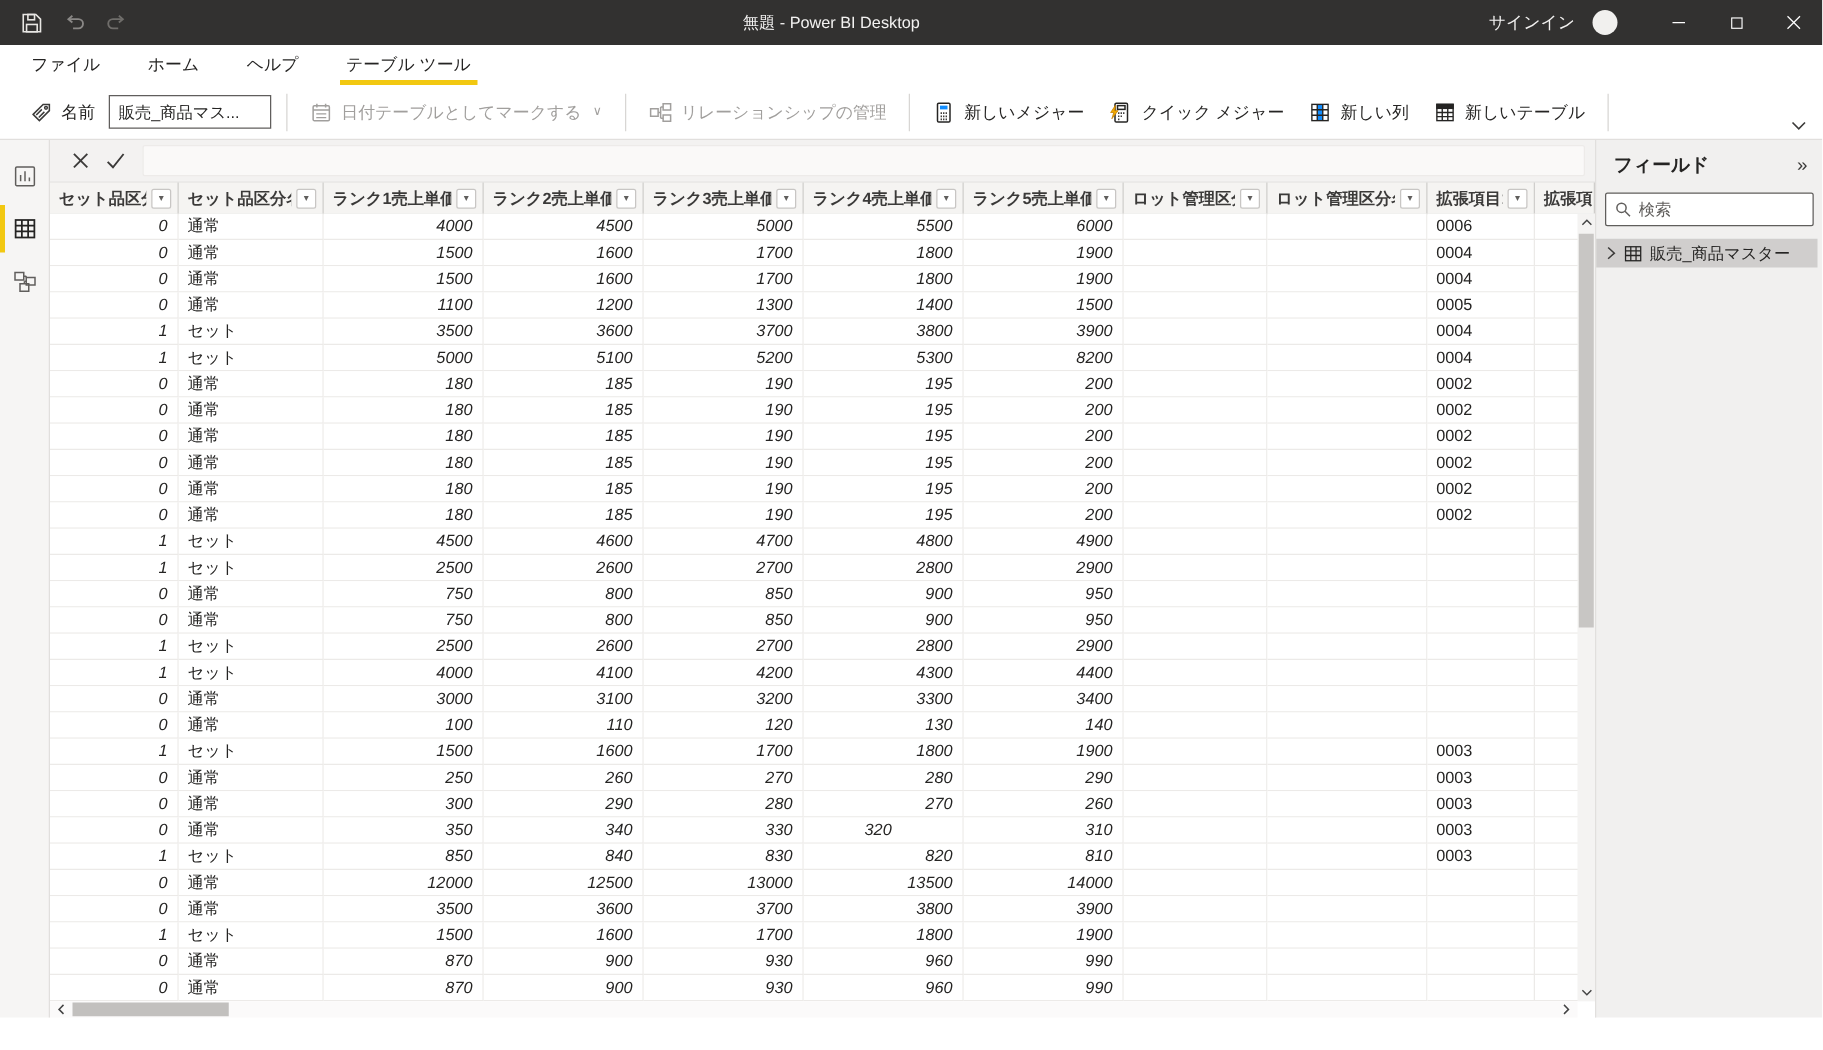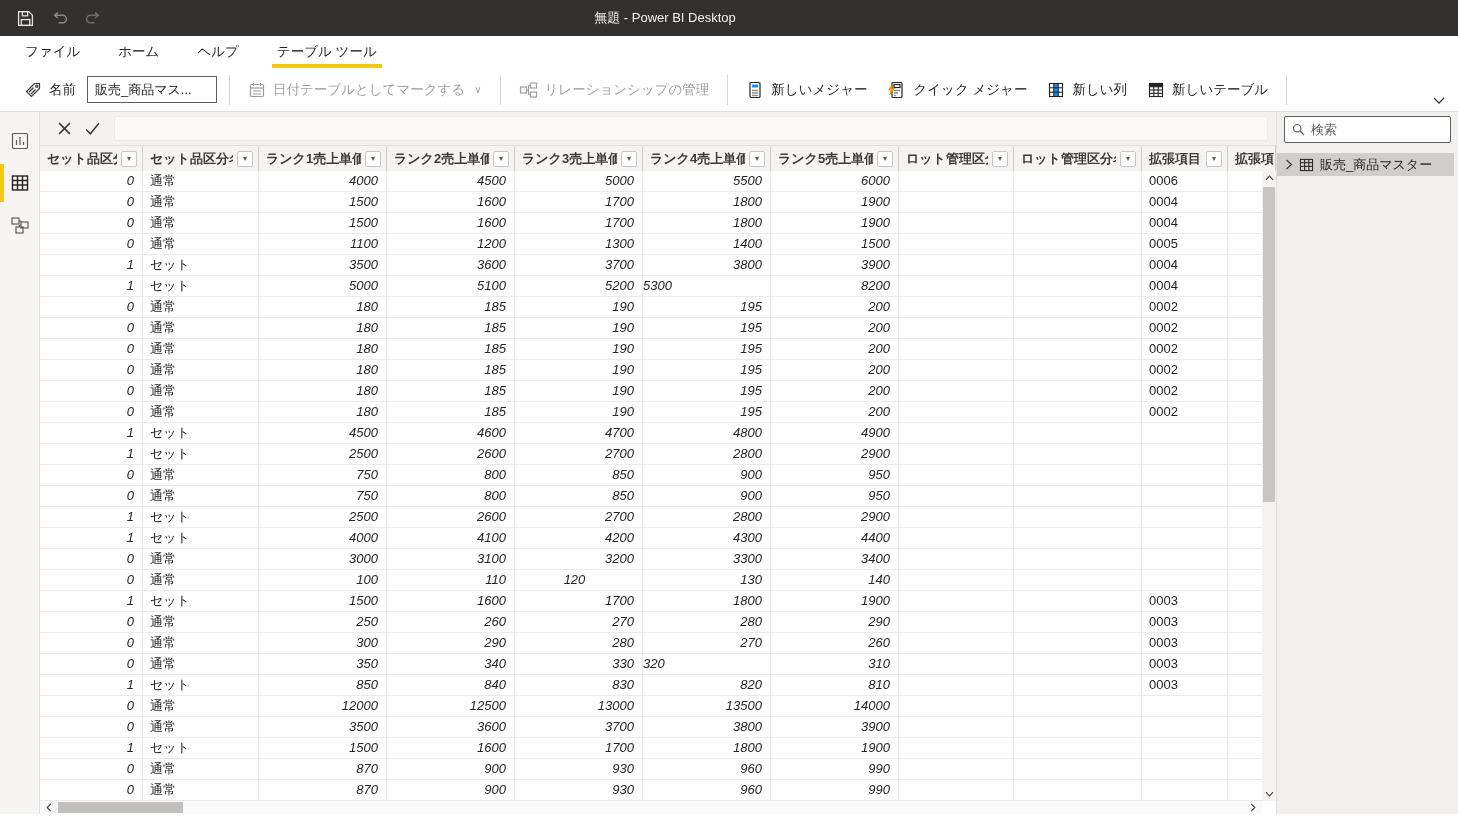--- a/index.html
+++ b/index.html
@@ -101,20 +101,40 @@
           <path d="M6.5 2.5 L3.5 5 L6.5 7.5" fill="none"></path>
       </svg>
     </div>
     <div class="tb-icon">
       <svg width="17" height="17" viewBox="0 0 16 16" fill="none" stroke="#6f6d6a" stroke-width="1.4">
         <path d="M12 5 H5 A3.5 3.5 0 0 0 5 12 H9"></path>
           <path d="M9.5 2.5 L12.5 5 L9.5 7.5" fill="none"></path>
       </svg>
     </div>
     <div id="tb-title">無題 - Power BI Desktop</div>
+    <div id="tb-right">
+      <span id="signin">サインイン</span>
+      <span id="avatar"></span>
+      <div class="winbtn">
+        <svg width="12" height="12" viewBox="0 0 12 12" stroke="#fff" stroke-width="1">
+            <line x1="1" y1="6" x2="11" y2="6"></line>
+          </svg>
+      </div>
+      <div class="winbtn">
+        <svg width="11" height="11" viewBox="0 0 12 12" fill="none" stroke="#fff" stroke-width="1">
+            <rect x="1.5" y="1.5" width="9" height="9"></rect>
+          </svg>
+      </div>
+      <div class="winbtn">
+        <svg width="12" height="12" viewBox="0 0 12 12" stroke="#fff" stroke-width="1">
+            <line x1="1" y1="1" x2="11" y2="11"></line>
+            <line x1="11" y1="1" x2="1" y2="11"></line>
+          </svg>
+      </div>
+    </div>
   </div>
 
   <div id="tabstrip">
     <div class="tab">ファイル</div>
     <div class="tab">ホーム</div>
     <div class="tab">ヘルプ</div>
     <div class="tab active">テーブル ツール</div>
   </div>
 
   <div id="toolbar">
@@ -390,21 +410,21 @@
           <div class="cell txt" style="width: 128px; text-align: left;"></div>
           <div class="cell txt" style="width: 86px; text-align: left;">0004</div>
           <div class="cell txt" style="width: 48px; text-align: left;"></div>
         </div>
         <div class="grid-row">
           <div class="cell num" style="width: 103px; text-align: right;">1</div>
           <div class="cell txt" style="width: 116px; text-align: left;">セット</div>
           <div class="cell num" style="width: 128px; text-align: right;">5000</div>
           <div class="cell num" style="width: 128px; text-align: right;">5100</div>
           <div class="cell num" style="width: 128px; text-align: right;">5200</div>
-          <div class="cell num" style="width: 128px; text-align: left;">5300</div>
+          <div class="cell num" style="width: 128px; text-align: right;">5300</div>
           <div class="cell num" style="width: 128px; text-align: right;">8200</div>
           <div class="cell num" style="width: 115px; text-align: right;"></div>
           <div class="cell txt" style="width: 128px; text-align: left;"></div>
           <div class="cell txt" style="width: 86px; text-align: left;">0004</div>
           <div class="cell txt" style="width: 48px; text-align: left;"></div>
         </div>
         <div class="grid-row">
           <div class="cell num" style="width: 103px; text-align: right;">0</div>
           <div class="cell txt" style="width: 116px; text-align: left;">通常</div>
           <div class="cell num" style="width: 128px; text-align: right;">180</div>
@@ -571,21 +591,21 @@
           <div class="cell num" style="width: 115px; text-align: right;"></div>
           <div class="cell txt" style="width: 128px; text-align: left;"></div>
           <div class="cell txt" style="width: 86px; text-align: left;"></div>
           <div class="cell txt" style="width: 48px; text-align: left;"></div>
         </div>
         <div class="grid-row">
           <div class="cell num" style="width: 103px; text-align: right;">0</div>
           <div class="cell txt" style="width: 116px; text-align: left;">通常</div>
           <div class="cell num" style="width: 128px; text-align: right;">100</div>
           <div class="cell num" style="width: 128px; text-align: right;">110</div>
-          <div class="cell num" style="width: 128px; text-align: center;">120</div>
+          <div class="cell num" style="width: 128px; text-align: right;">120</div>
           <div class="cell num" style="width: 128px; text-align: right;">130</div>
           <div class="cell num" style="width: 128px; text-align: right;">140</div>
           <div class="cell num" style="width: 115px; text-align: right;"></div>
           <div class="cell txt" style="width: 128px; text-align: left;"></div>
           <div class="cell txt" style="width: 86px; text-align: left;"></div>
           <div class="cell txt" style="width: 48px; text-align: left;"></div>
         </div>
         <div class="grid-row">
           <div class="cell num" style="width: 103px; text-align: right;">1</div>
           <div class="cell txt" style="width: 116px; text-align: left;">セット</div>
@@ -624,21 +644,21 @@
           <div class="cell txt" style="width: 128px; text-align: left;"></div>
           <div class="cell txt" style="width: 86px; text-align: left;">0003</div>
           <div class="cell txt" style="width: 48px; text-align: left;"></div>
         </div>
         <div class="grid-row">
           <div class="cell num" style="width: 103px; text-align: right;">0</div>
           <div class="cell txt" style="width: 116px; text-align: left;">通常</div>
           <div class="cell num" style="width: 128px; text-align: right;">350</div>
           <div class="cell num" style="width: 128px; text-align: right;">340</div>
           <div class="cell num" style="width: 128px; text-align: right;">330</div>
-          <div class="cell num" style="width: 128px; text-align: left;">320</div>
+          <div class="cell num" style="width: 128px; text-align: center;">320</div>
           <div class="cell num" style="width: 128px; text-align: right;">310</div>
           <div class="cell num" style="width: 115px; text-align: right;"></div>
           <div class="cell txt" style="width: 128px; text-align: left;"></div>
           <div class="cell txt" style="width: 86px; text-align: left;">0003</div>
           <div class="cell txt" style="width: 48px; text-align: left;"></div>
         </div>
         <div class="grid-row">
           <div class="cell num" style="width: 103px; text-align: right;">1</div>
           <div class="cell txt" style="width: 116px; text-align: left;">セット</div>
           <div class="cell num" style="width: 128px; text-align: right;">850</div>
@@ -741,20 +761,24 @@
     </div>
     <div class="thumb"></div>
     <div class="hs-arrow" id="hs-right">
       <svg width="6" height="9" viewBox="0 0 6 10" fill="none" stroke="#444" stroke-width="1.3">
           <path d="M1 1 L5 5 L1 9"></path>
         </svg>
     </div>
   </div>
 
   <div id="fields">
+    <div id="fields-head">
+      <span id="fields-title">フィールド</span>
+      <button id="fields-collapse">»</button>
+    </div>
     <div id="field-search">
       <span>
         <svg width="13" height="13" viewBox="0 0 13 13" fill="none" stroke="#605e5c" stroke-width="1.2">
             <circle cx="5.2" cy="5.2" r="3.7"></circle>
             <line x1="8" y1="8" x2="12" y2="12"></line>
           </svg>
       </span>
       <input placeholder="検索" style="">
     </div>
     <div class="field-table selected">

